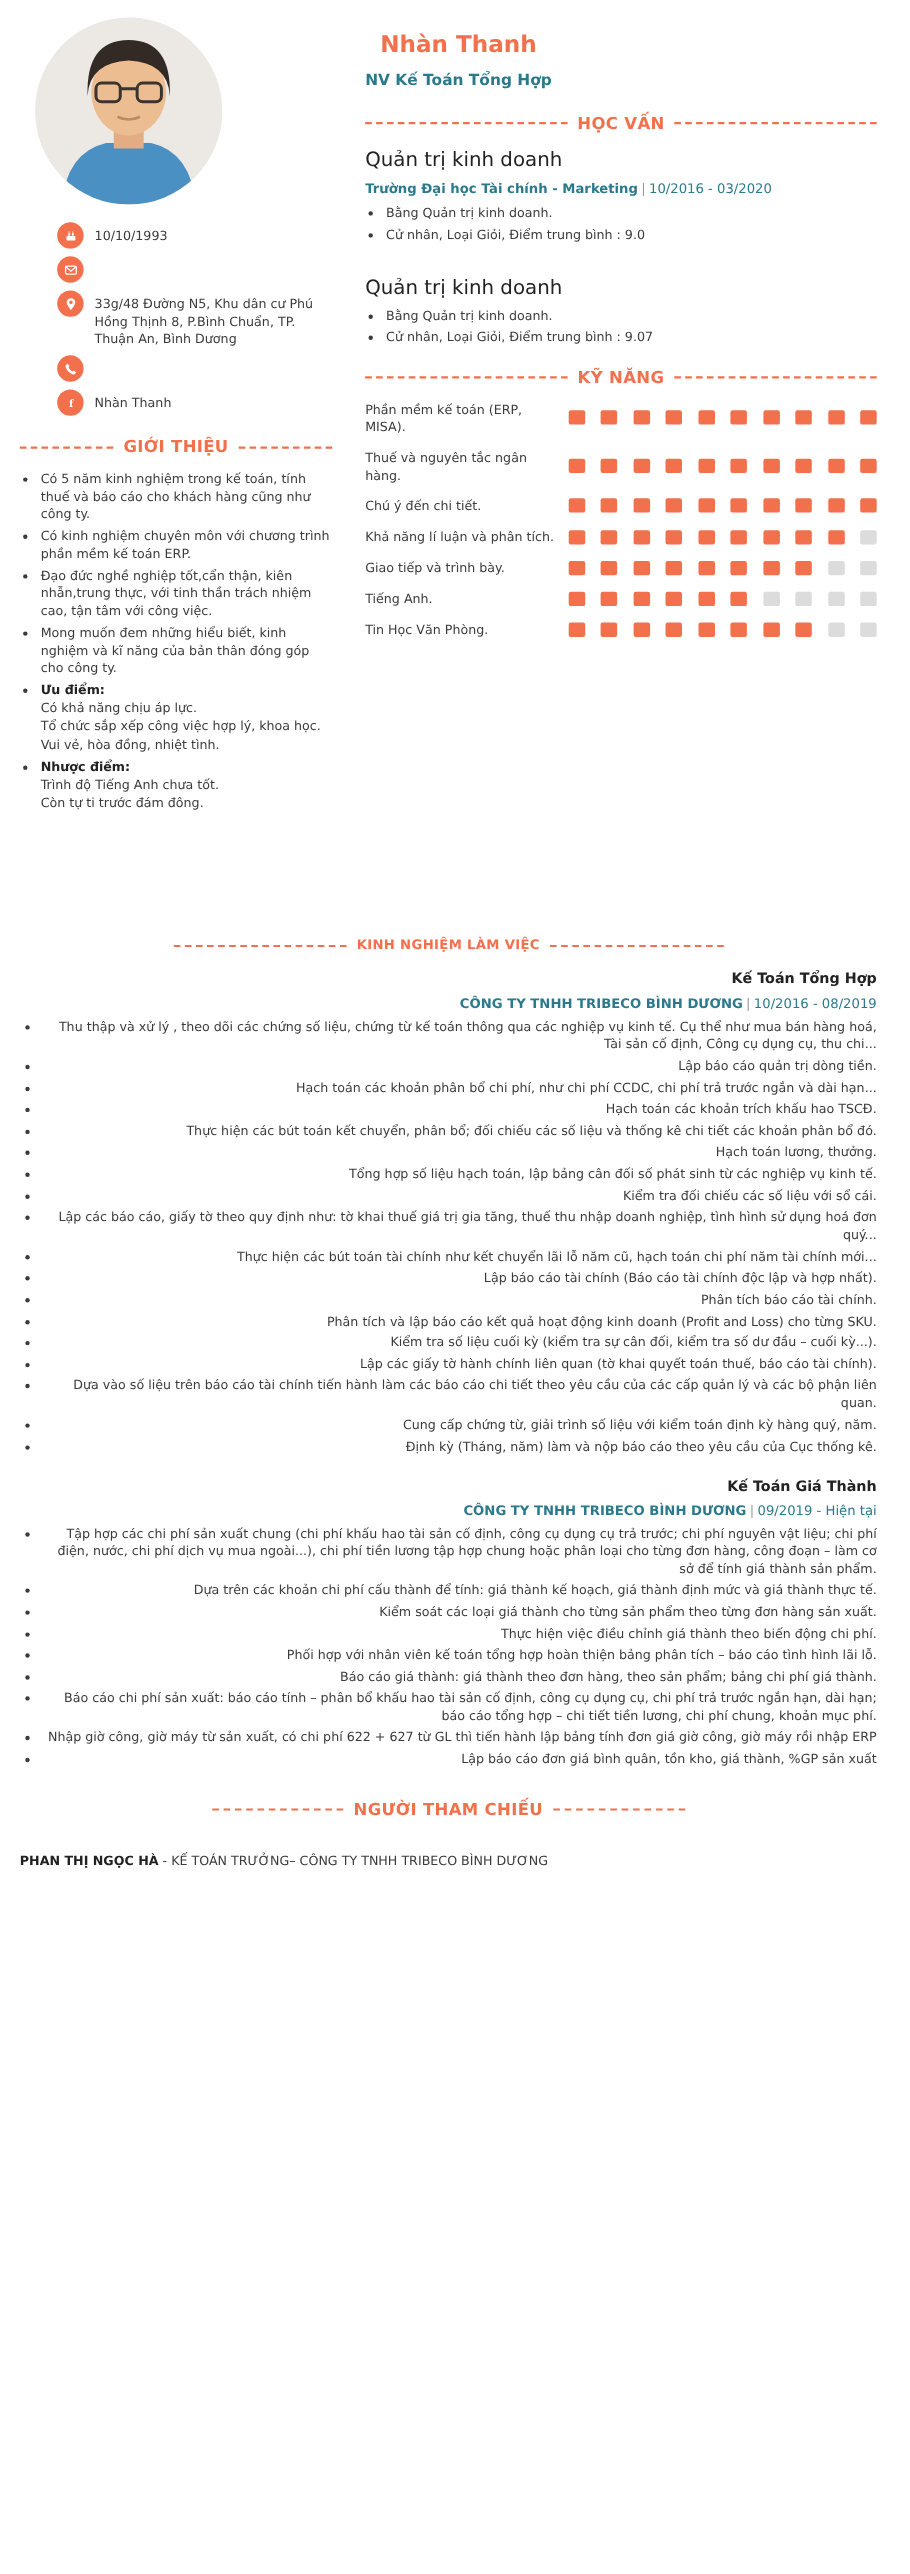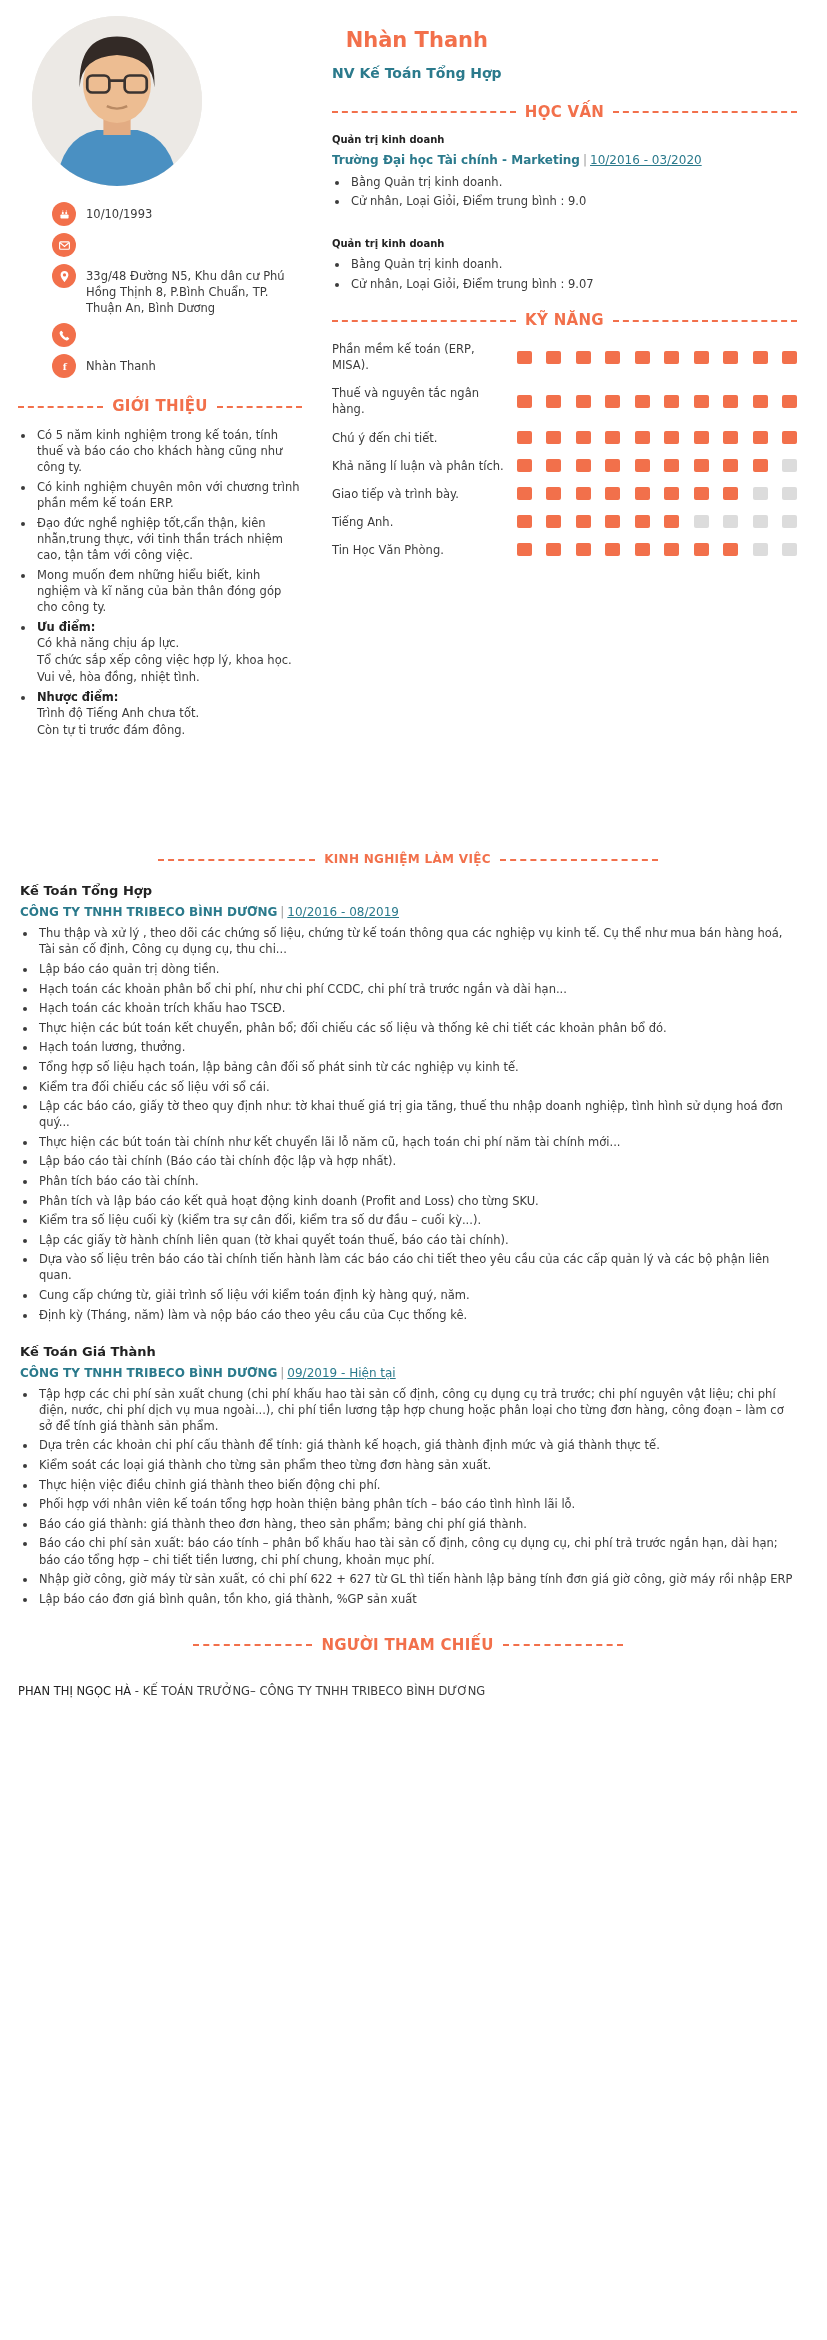--- a/index.html
+++ b/index.html
@@ -40,40 +40,40 @@
   ul.bullets li{margin-bottom:3.5px;padding-left:2px;}
   .sub-label{font-weight:bold;color:#222;}
   .sub-lines div{margin-bottom:1px;}
 
   .header-block{display:inline-block;text-align:center;margin-top:12px;}
   .name{color:var(--accent);font-size:21px;font-weight:bold;}
   .title{color:var(--teal);font-size:14px;font-weight:bold;margin-top:9px;}
 
   .edu{margin-bottom:8px;}
   .edu + .edu{margin-top:28px;}
-  .edu-major{font-weight:bold;color:#222;font-size:10px;margin-bottom:5px;}
+  .edu-major{font-weight:normal;color:#222;font-size:18px;margin-bottom:5px;}
   .edu-school{margin:2px 0 5px;font-size:12px;}
   .school-name,.company-name{color:var(--teal);font-weight:bold;}
   .pipe{color:#9a9a9a;font-weight:normal;padding:0 3px;}
-  .period{color:var(--teal);text-decoration:underline;}
+  .period{color:var(--teal);}
 
   .skills-wrap{margin-top:4px;}
   .skill-row{display:flex;align-items:center;margin-bottom:12px;}
   .skill-label{width:185px;flex:none;padding-right:6px;}
   .skill-squares{flex:1;display:flex;justify-content:space-between;align-items:center;}
   .sq{width:15px;height:13px;border-radius:2px;background:var(--sq-empty);}
   .sq.filled{background:var(--accent);}
 
-  .jobs{padding:0 0 0 2px;}
+  .jobs{padding:0 0 0 2px;text-align:right;}
   .job + .job{margin-top:20px;}
   .job-role{font-weight:bold;color:#222;font-size:13px;margin-bottom:4px;}
   .job-company{font-size:12px;margin-bottom:4px;}
 
   .ref-line{margin-top:6px;font-size:11.5px;}
-  .ref-name{font-weight:normal;color:#222;margin-top:10px;}
+  .ref-name{font-weight:bold;color:#222;margin-top:10px;}
   .ref-detail{color:#3b3b3b;}
 </style>
 </head>
 <body>
 
 <div class="page">
 
   <div class="top">
 
     <div class="col-left">

